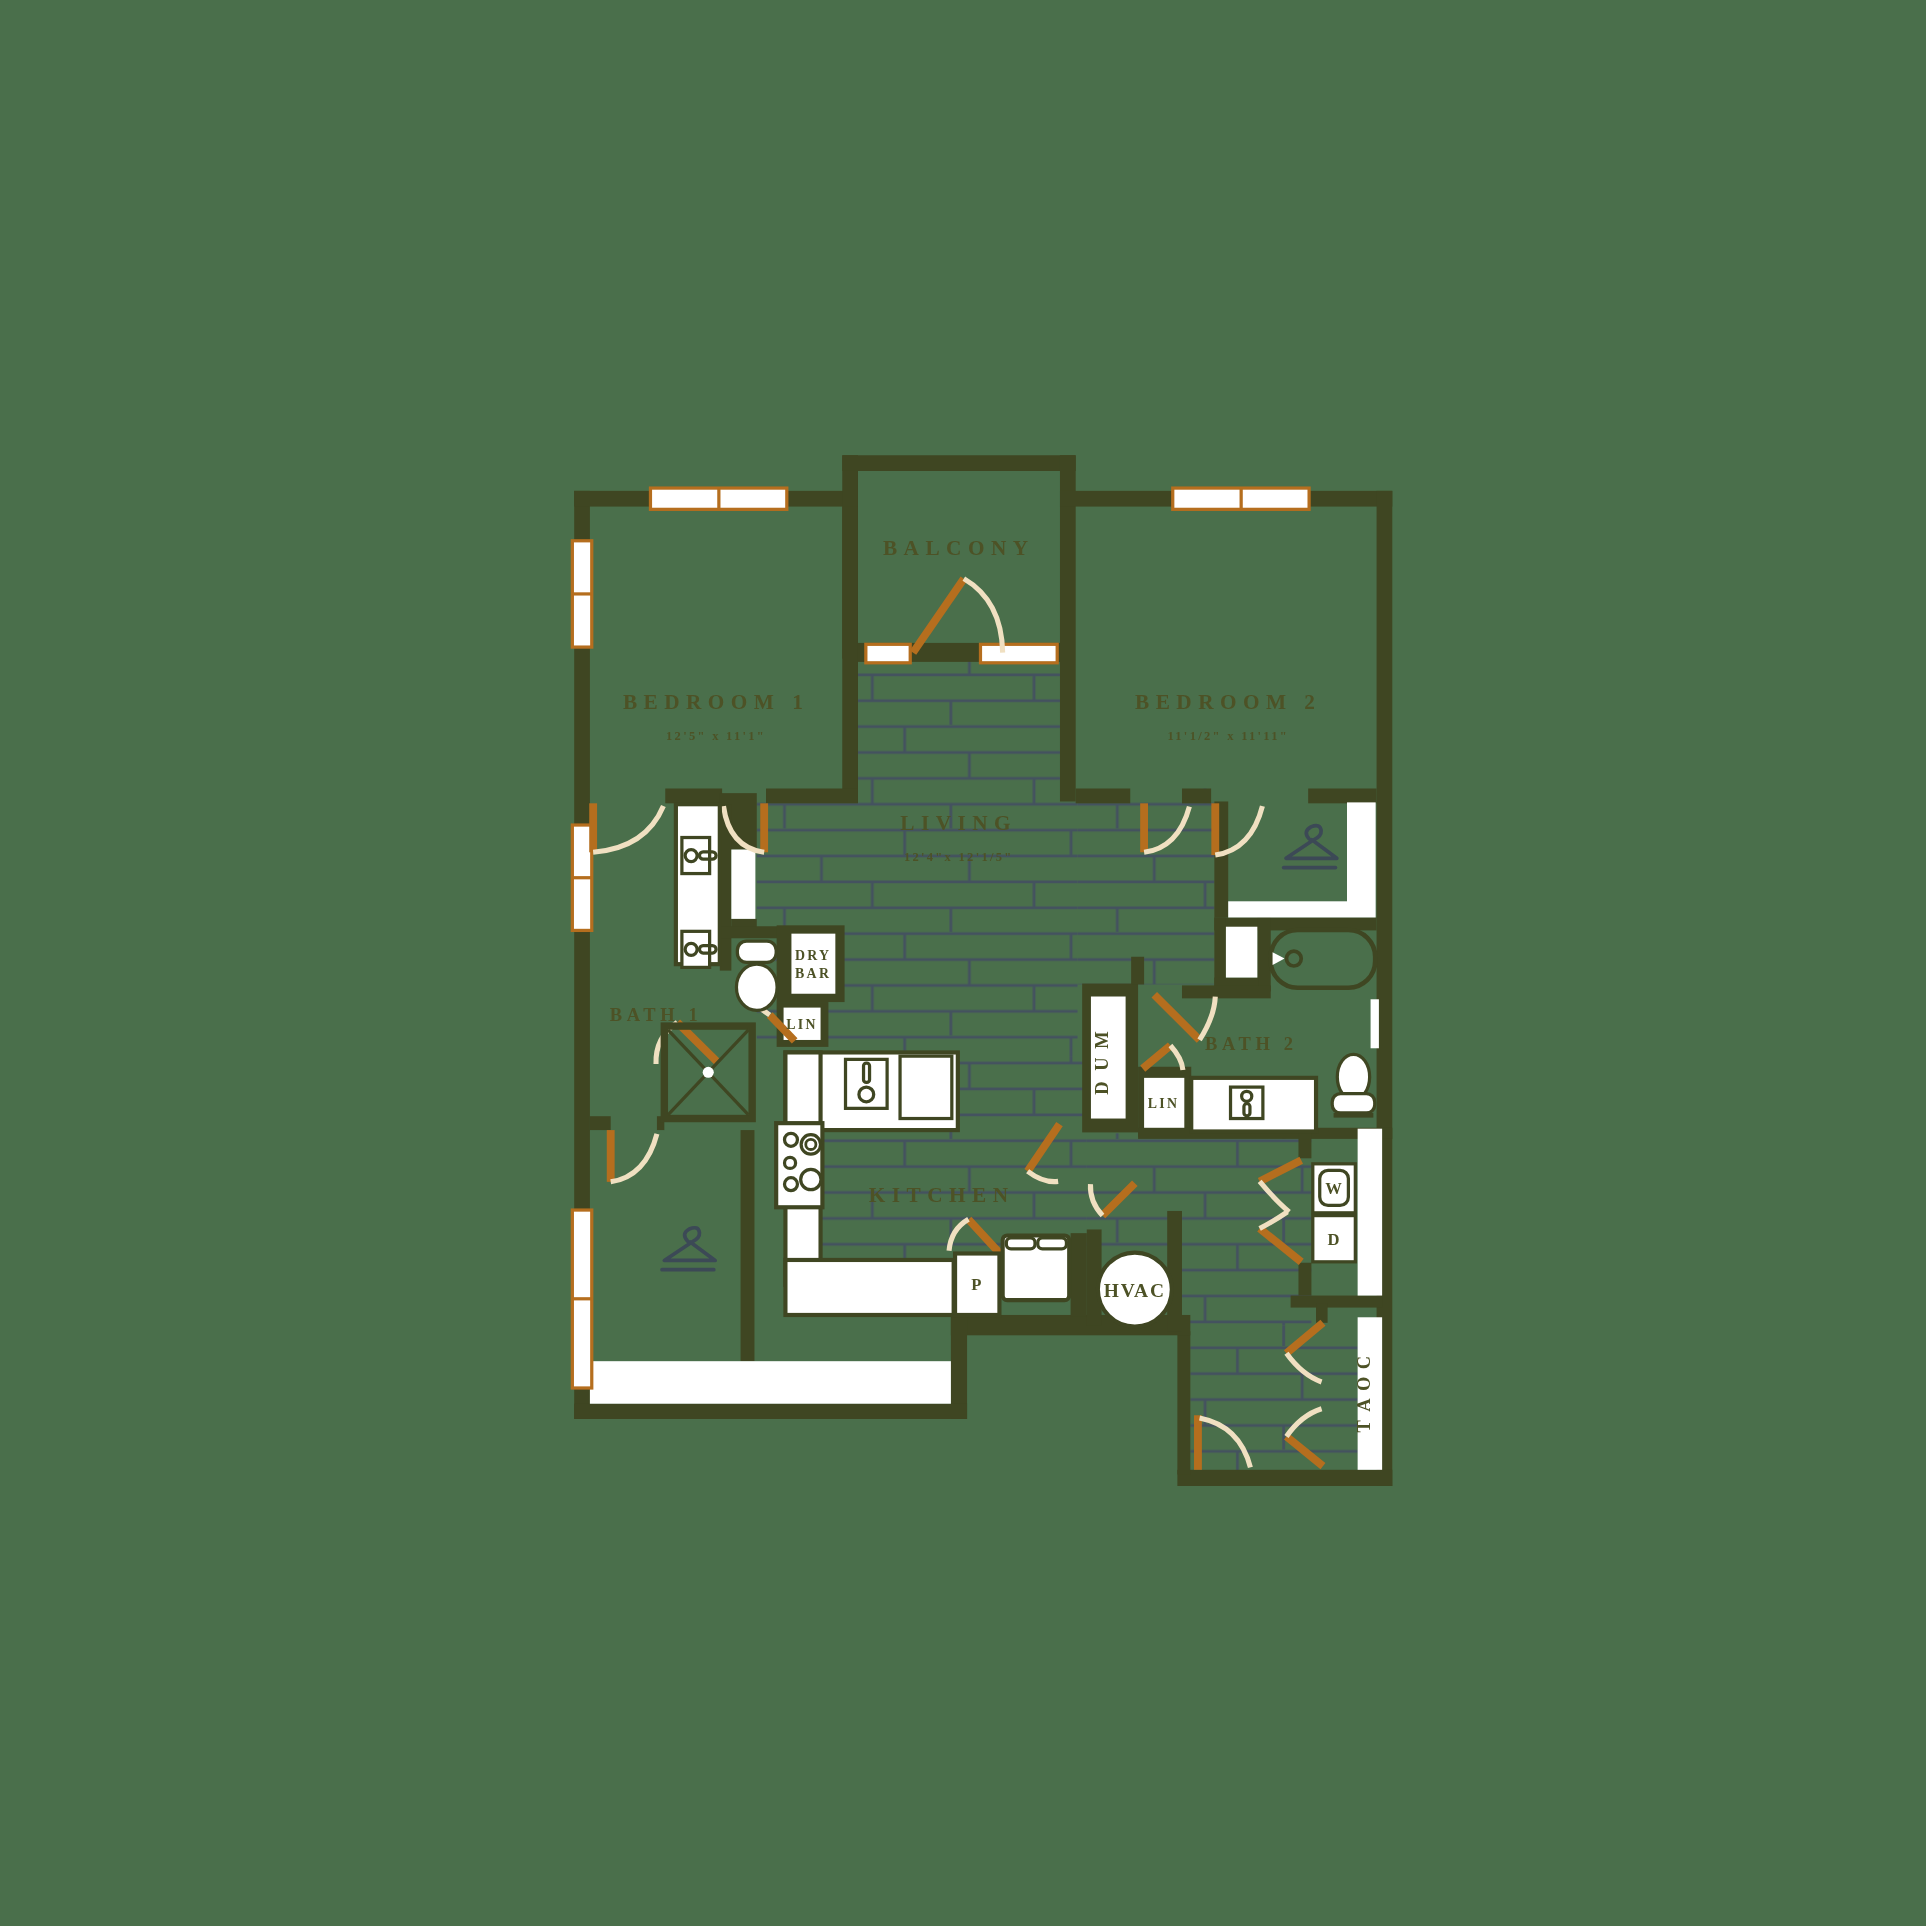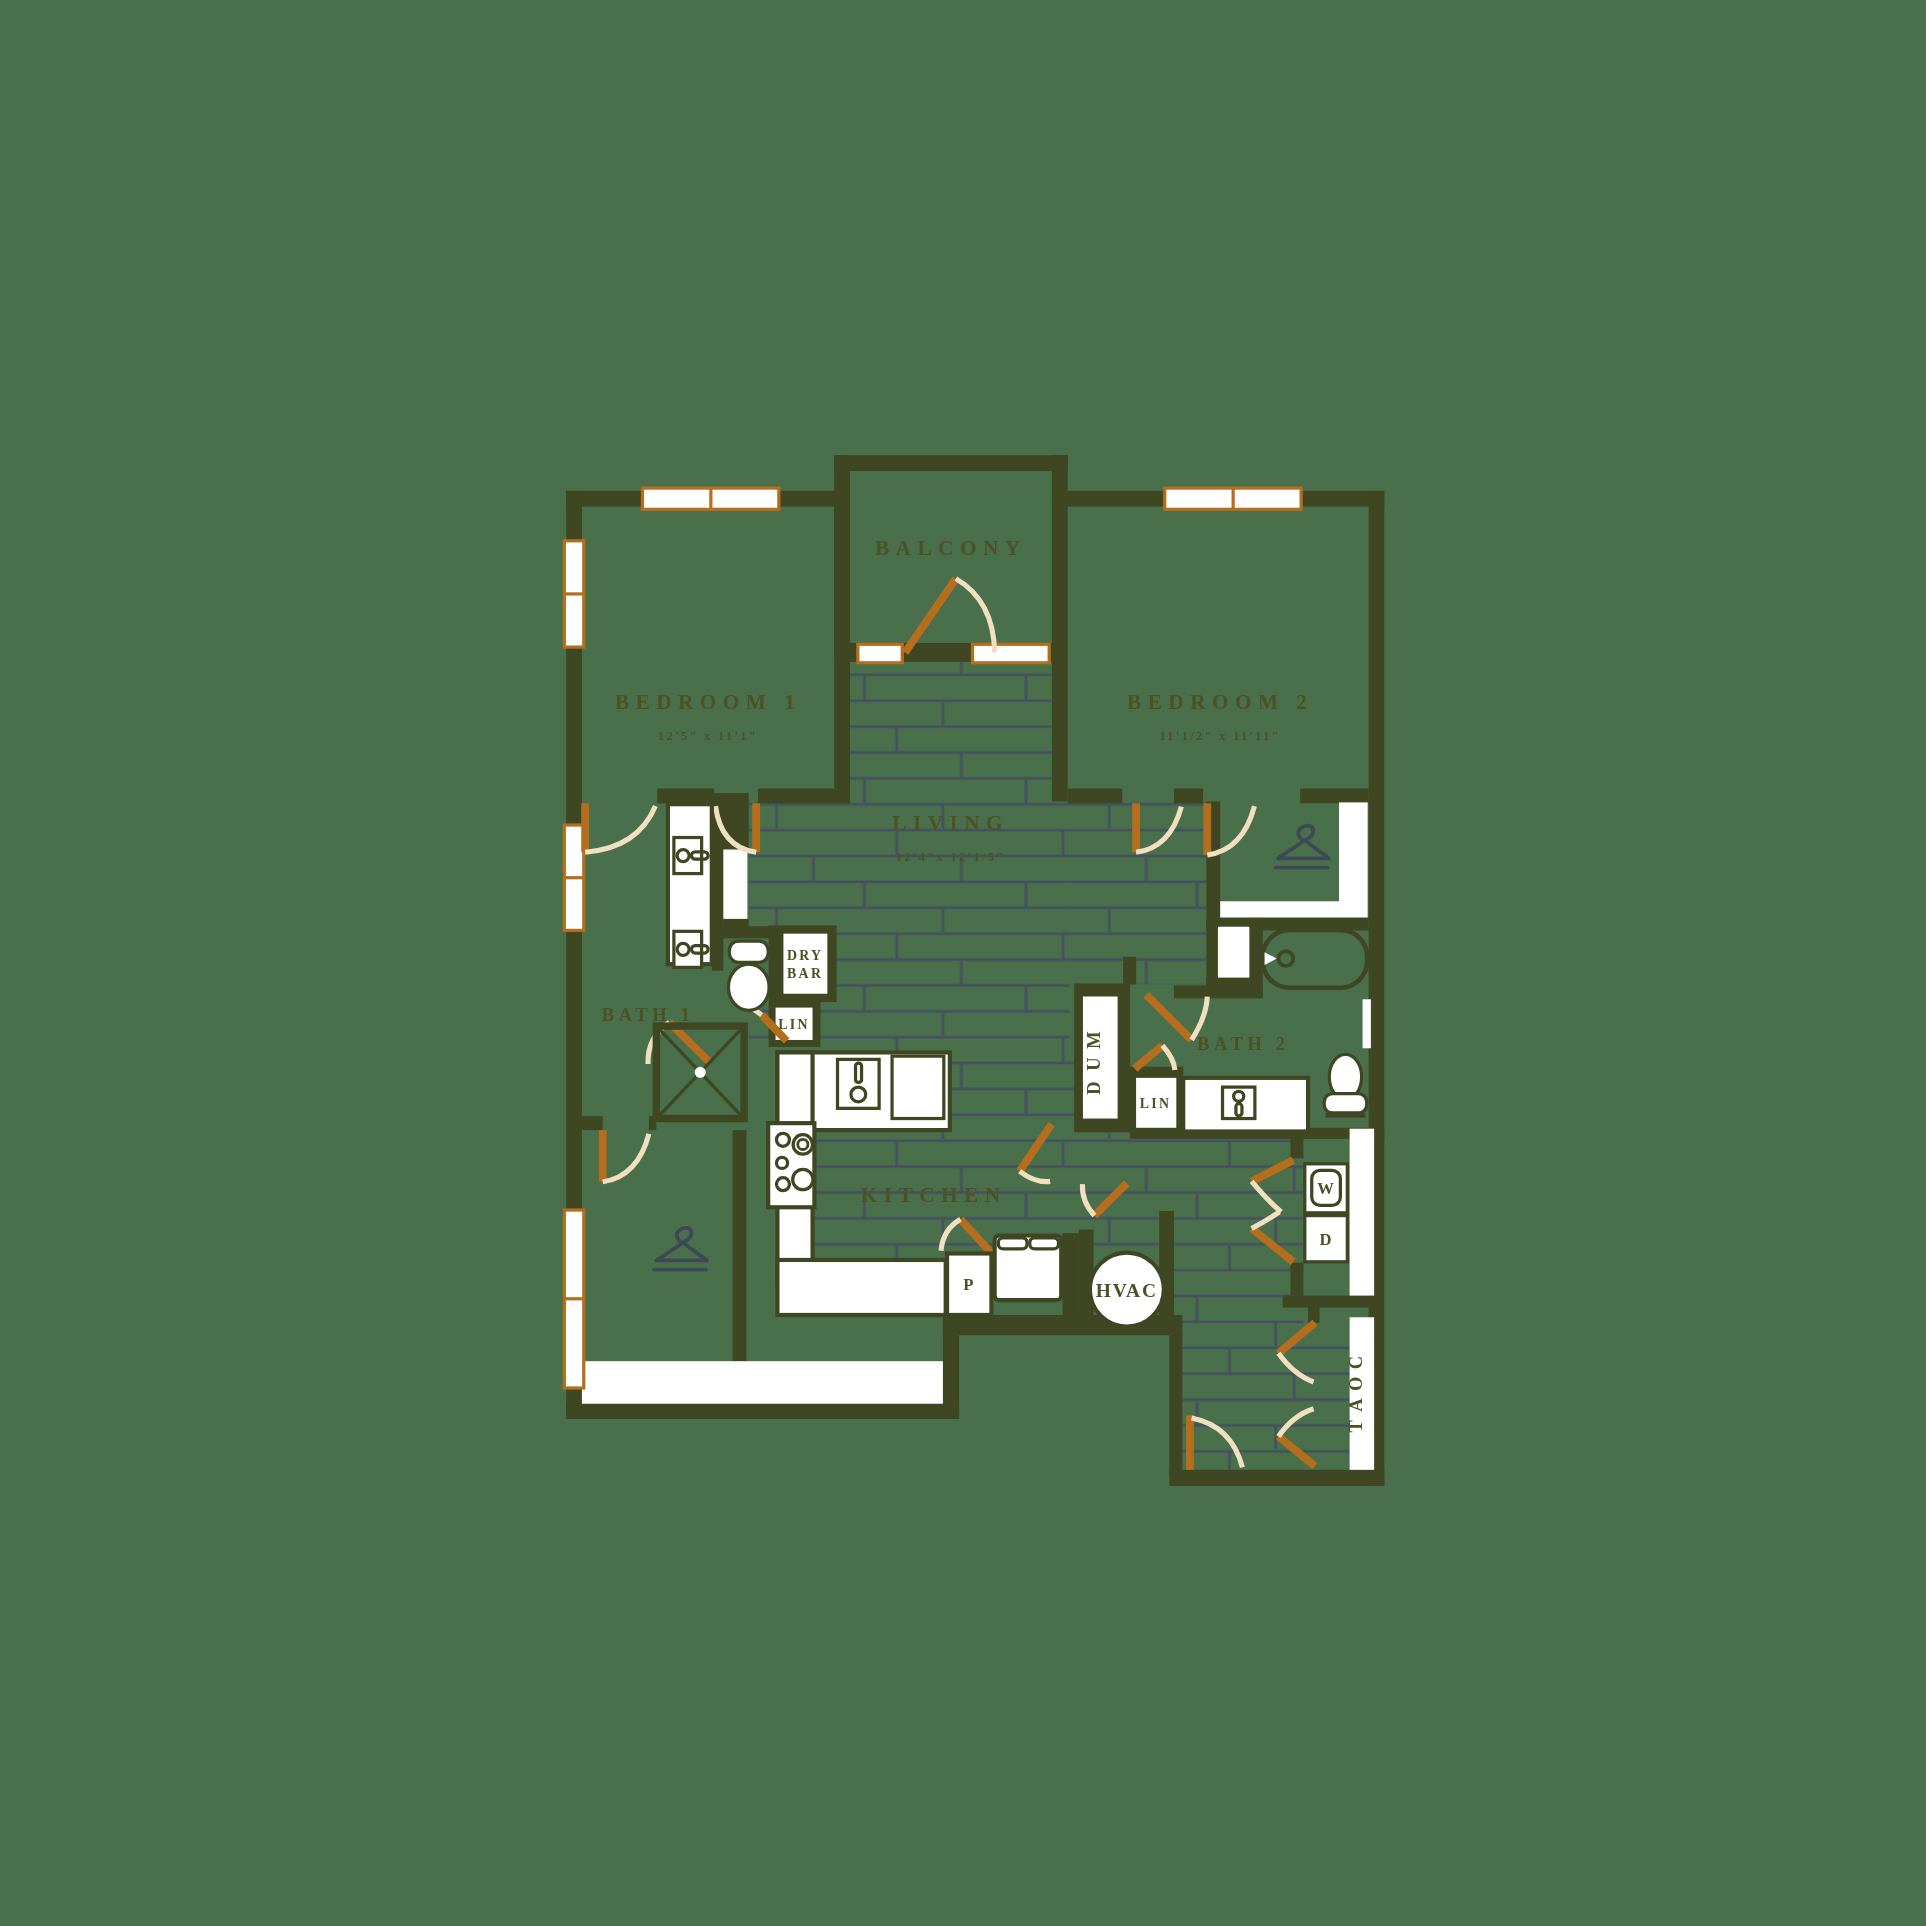--- a/index.html
+++ b/index.html
@@ -1,16 +1,16 @@
 <!DOCTYPE html>
 <html style="--background: #4a6f4b; --wall: #3f4622; --floor_line: #44525f; --accent_orange: #b56e1e; --door_arc: #f0e0c1; --fixture: #ffffff; --label: #4d5226; --icon_slate: #3c4956;font-size:7.4px"><head>
 <meta charset="utf-8">
 <style>
   html,body{margin:0;padding:0;background:var(--background,#4a6f4b);}
-  .stage{position:relative;width:1628px;height:1926px;background:var(--background,#4a6f4b);}
+  .stage{position:relative;width:1628px;height:1926px;background:var(--background,#4a6f4b);padding-left:8px;}
   svg{display:block}
   .floor-fill{fill:var(--background,#4a6f4b)}
   .floor-stroke{stroke:var(--floor_line,#44525f);stroke-width:6;fill:none}
   .wall{fill:var(--wall,#3f4622)}
   .fx{fill:#ffffff;stroke:var(--wall,#3f4622);stroke-width:9}
   .fx-thin{fill:#ffffff;stroke:var(--wall,#3f4622);stroke-width:7}
   .fxline{stroke:var(--wall,#3f4622);fill:none}
   .white{fill:#ffffff}
   .win{fill:#ffffff;stroke:var(--accent_orange,#b56e1e);stroke-width:7}
   .winline{stroke:var(--accent_orange,#b56e1e);stroke-width:7}

